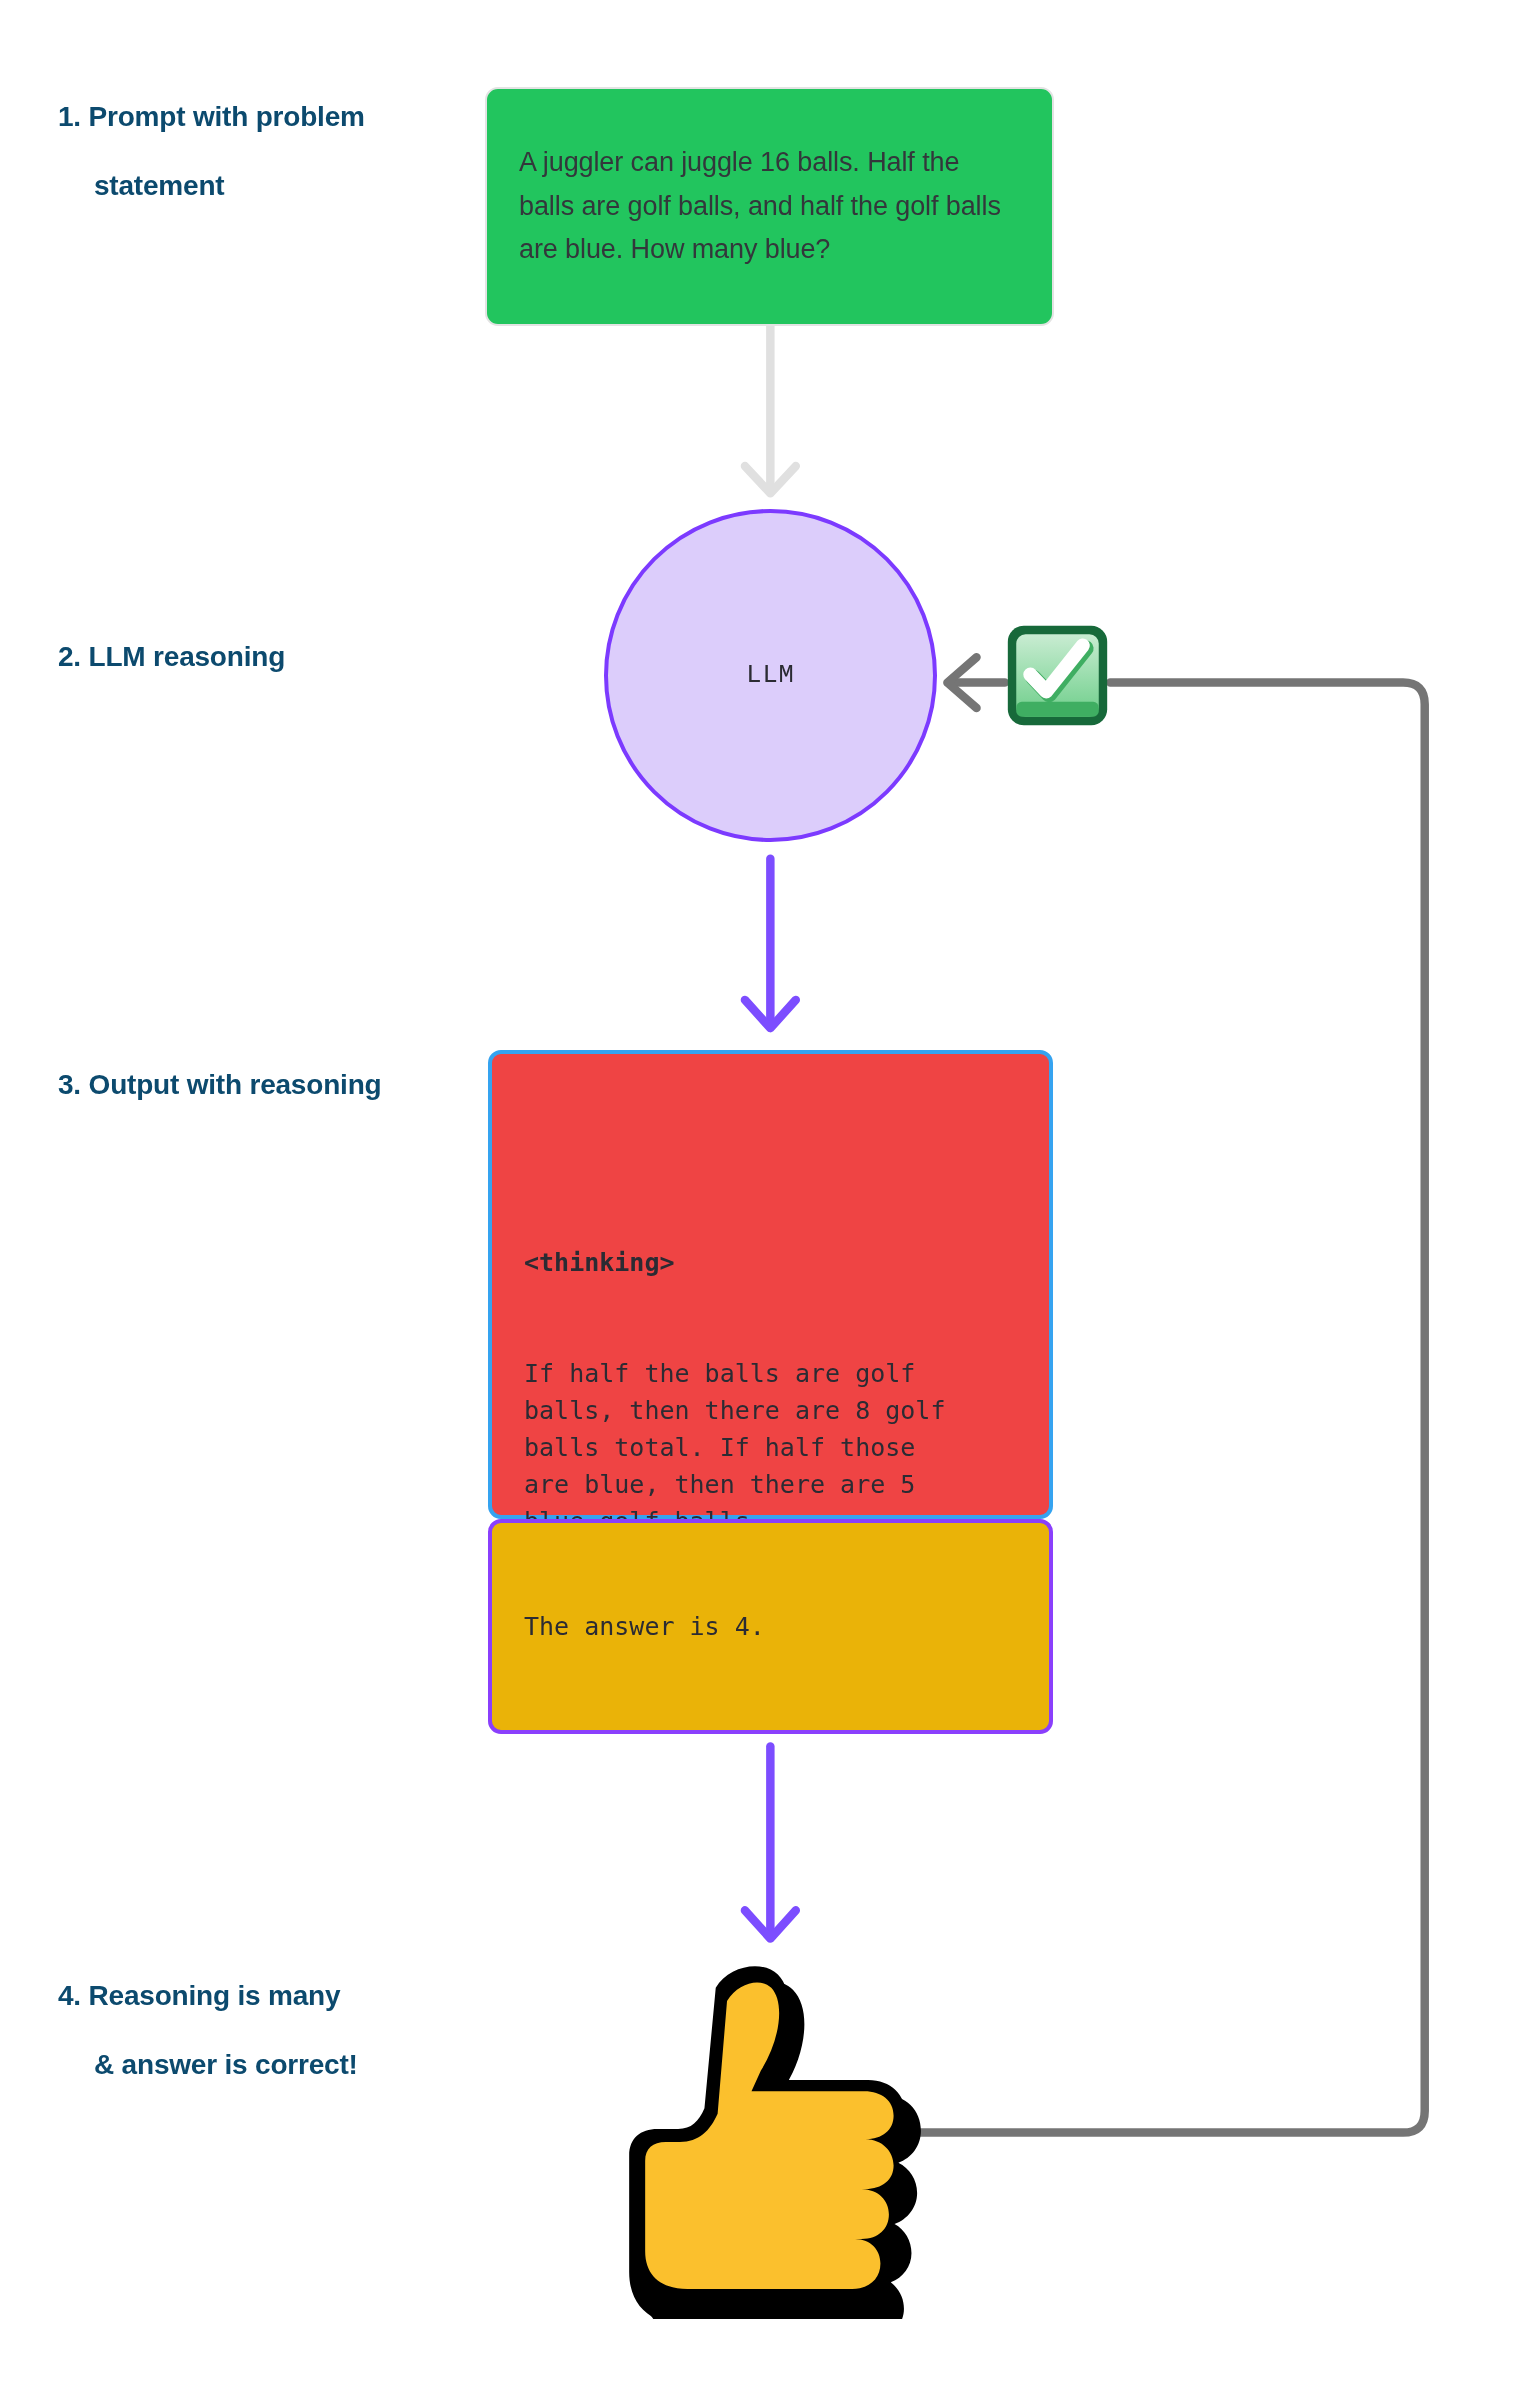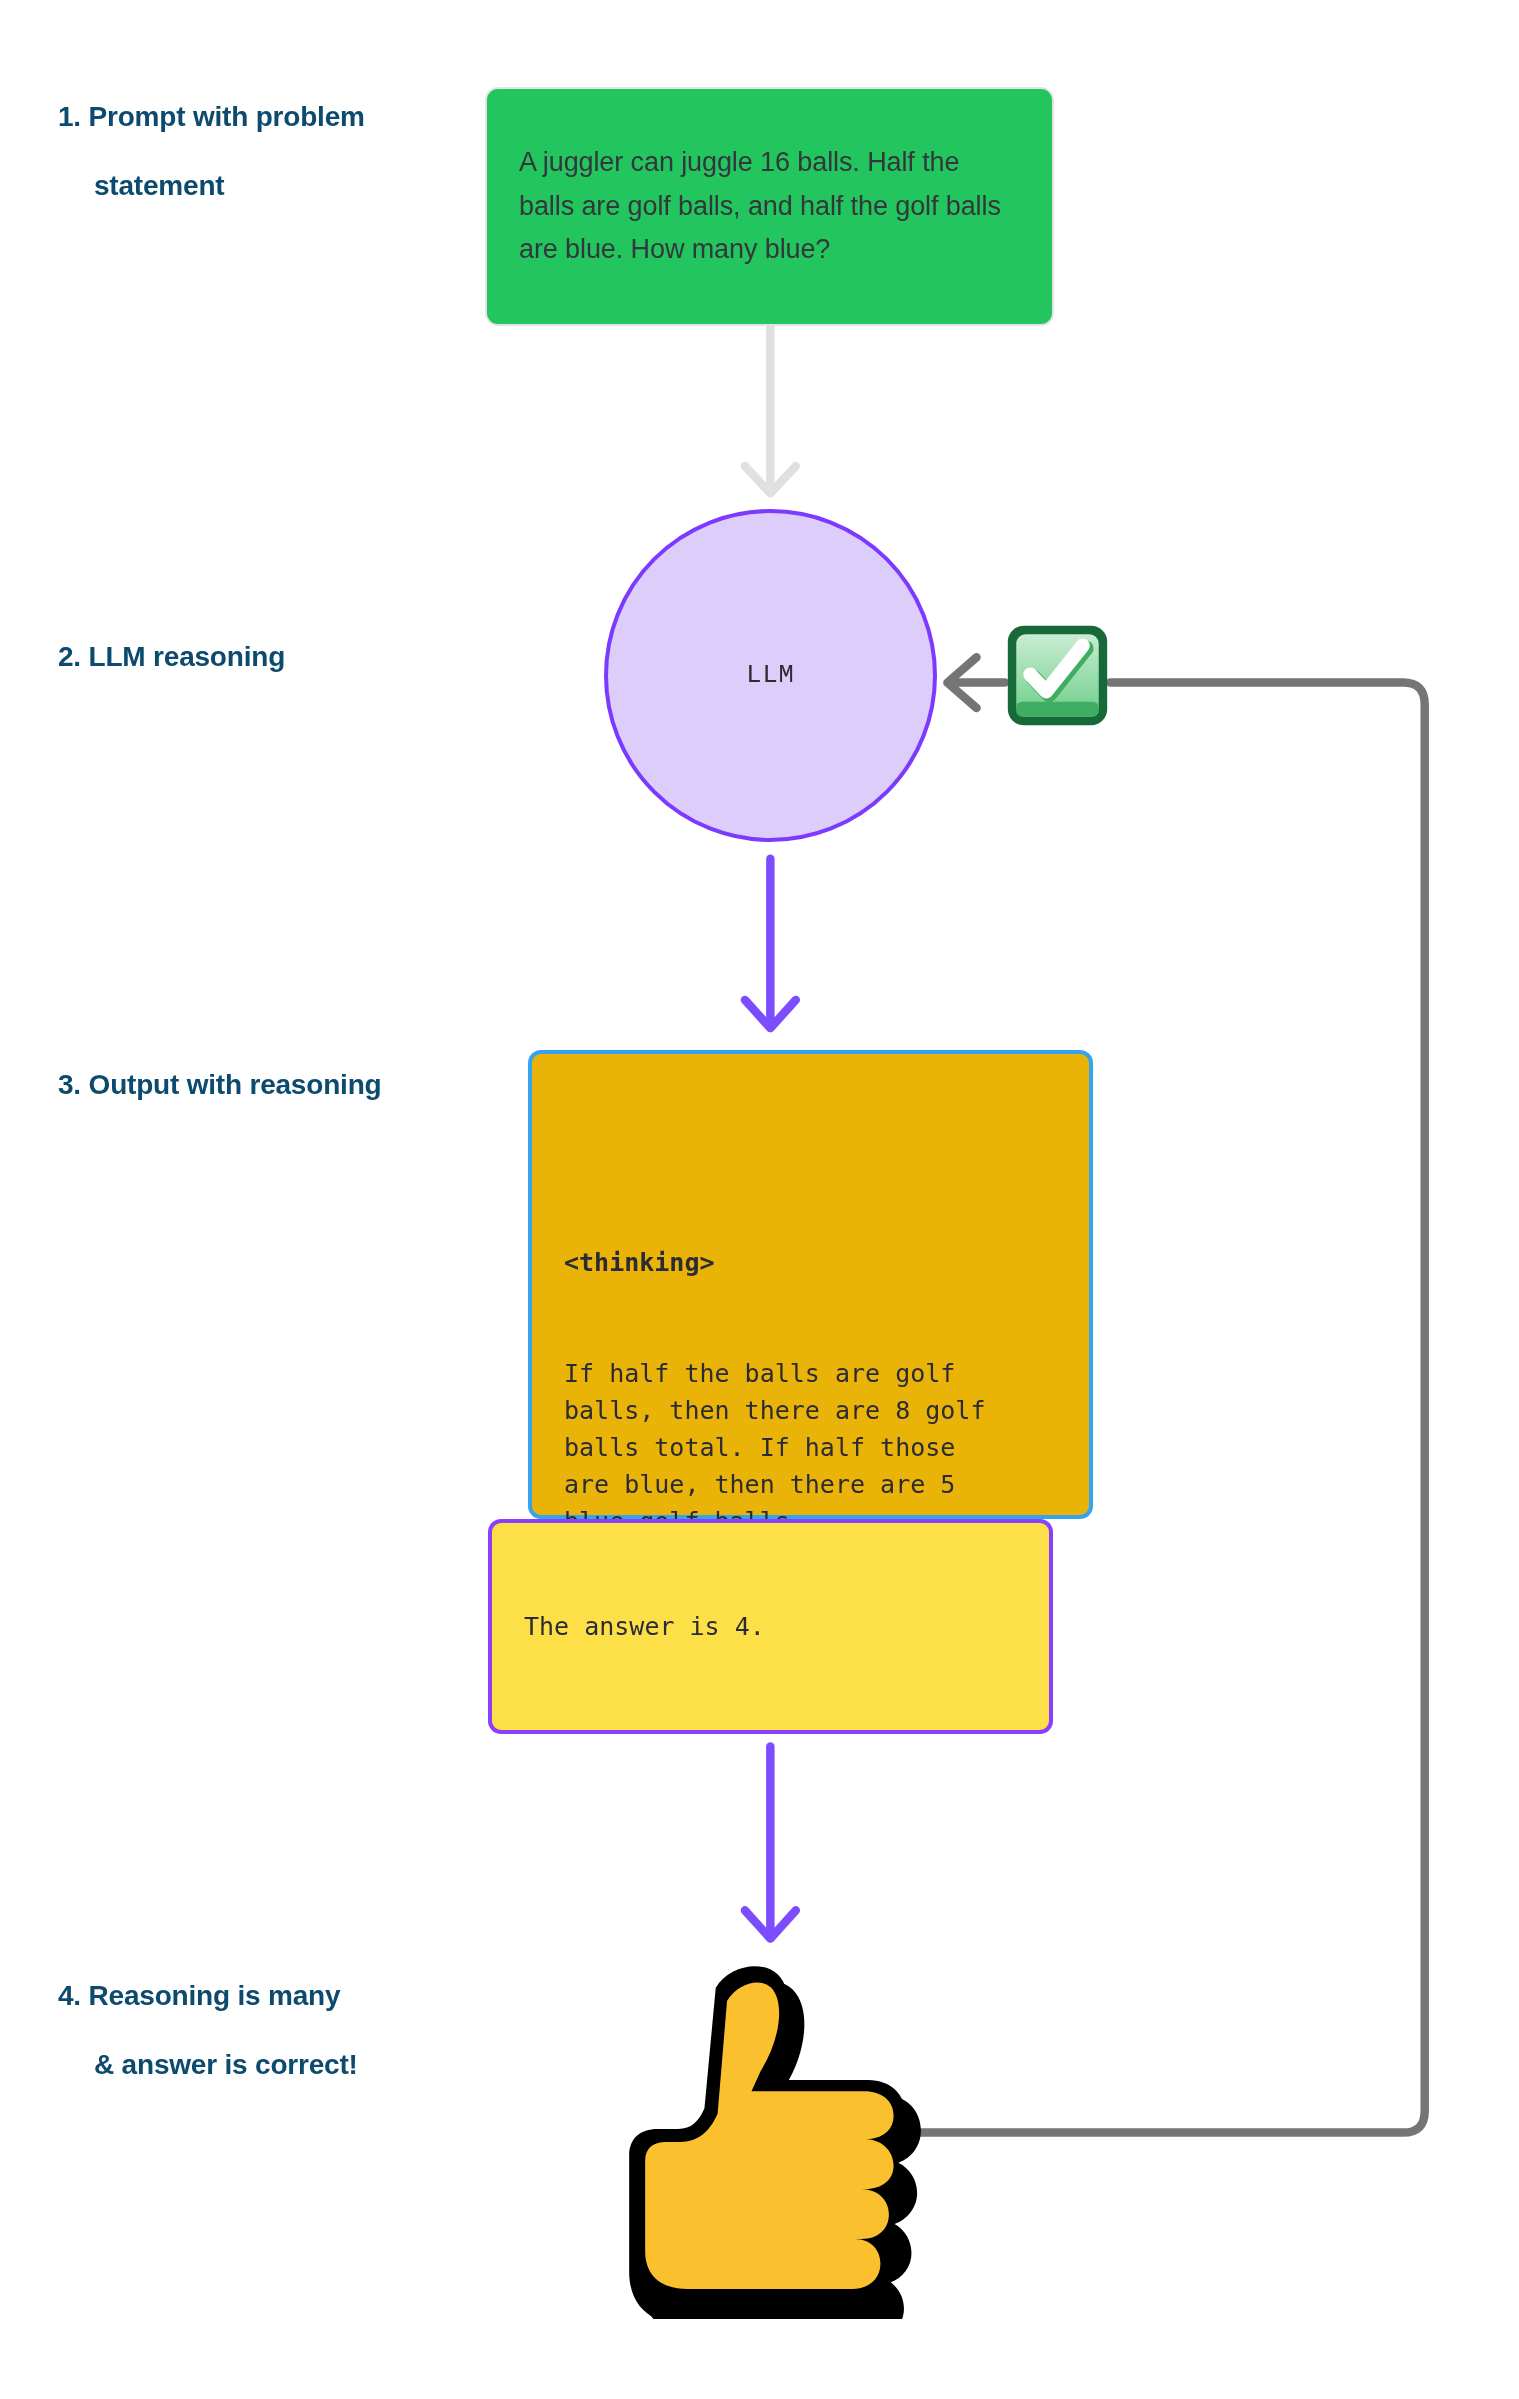--- a/index.html
+++ b/index.html
@@ -93,33 +93,32 @@
   }
 
   
   .thinking-box {
     position: absolute;
     left: 488px;
     top: 1050px;
     width: 565px;
     height: 469px;
     box-sizing: border-box;
-    background: #eab308;
+    background: #ef4444;
     border: 4.7px solid #35a3f0;
     border-radius: 13px;
-    margin-left: 40px;
   }
   .answer-box {
     position: absolute;
     left: 488px;
     top: 1519px;
     width: 565px;
     height: 215px;
     box-sizing: border-box;
-    background: #fde047;
+    background: #eab308;
     border: 4.7px solid #8a3ffc;
     border-radius: 13px;
   }
   .code-text {
     position: absolute;
     left: 32px;
     font-family: "DejaVu Sans Mono", "Liberation Mono", monospace;
     font-size: 25px;
     line-height: 1.48;
     color: #2b2b33;

